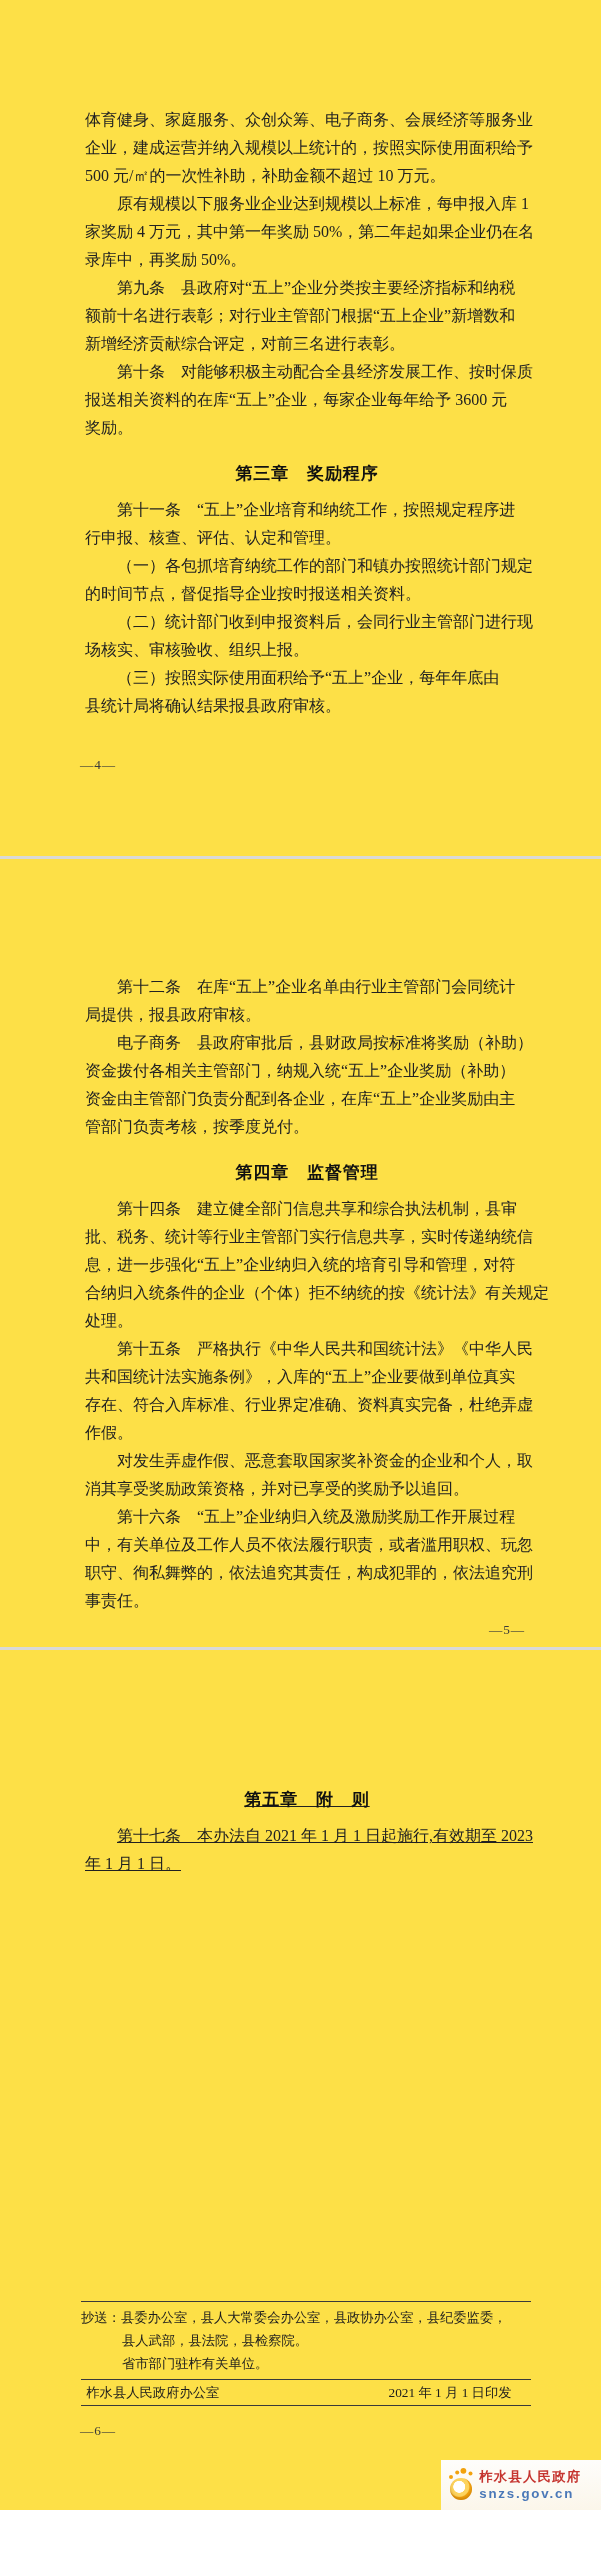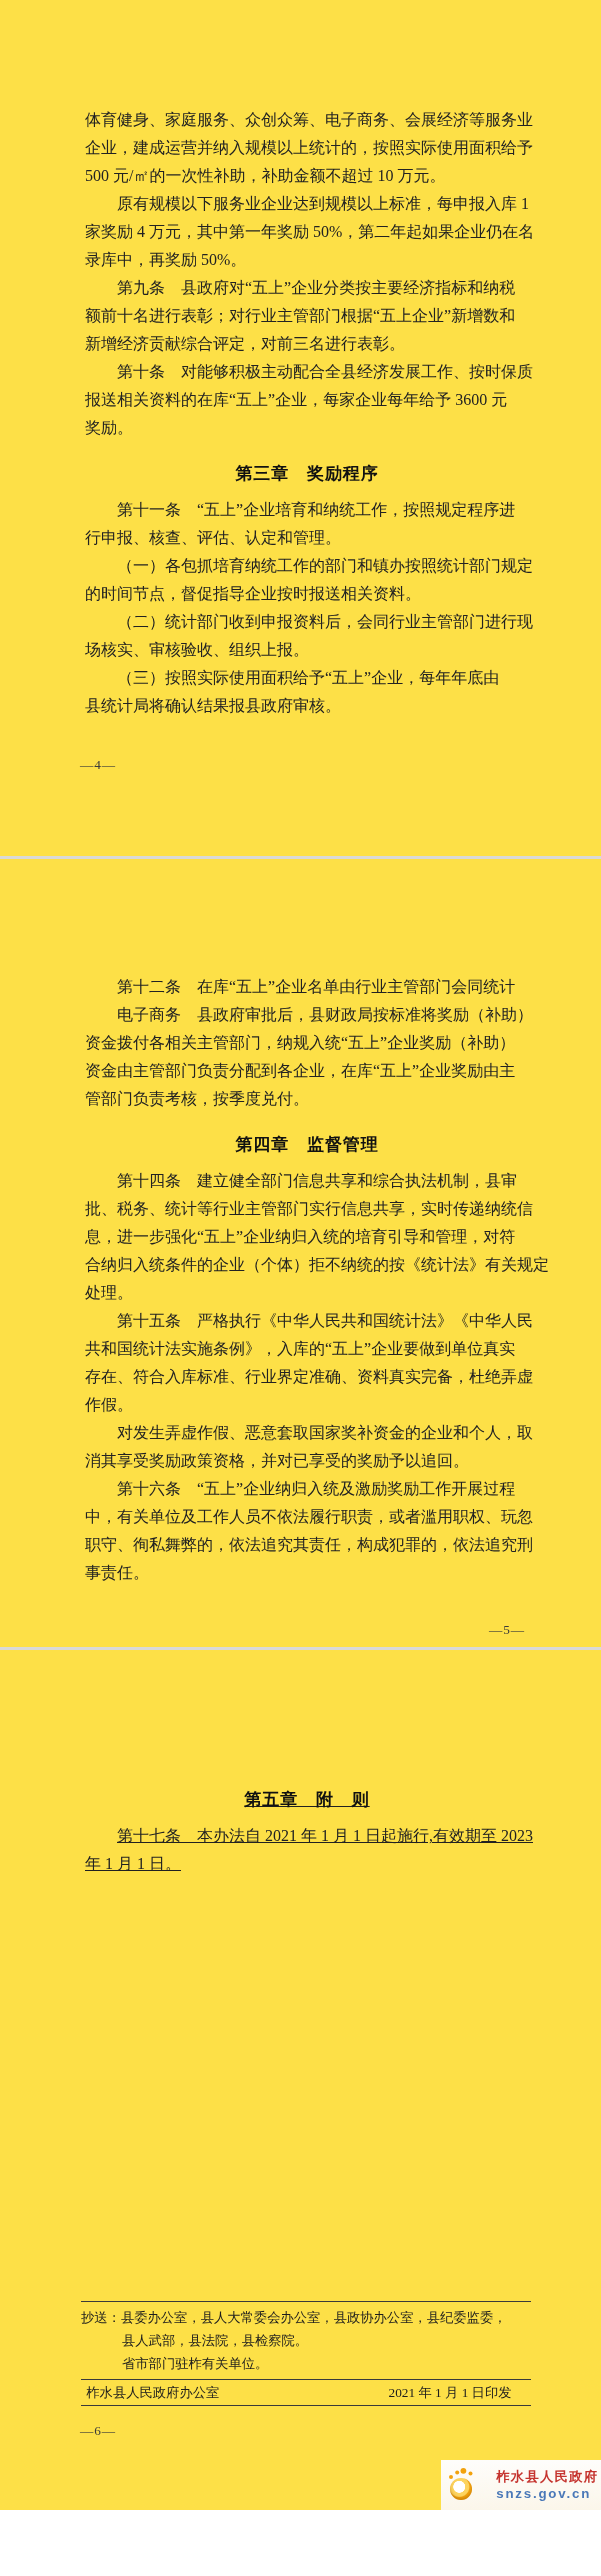--- a/index.html
+++ b/index.html
@@ -67,21 +67,21 @@
     height:25px;line-height:25px;
     display:flex;justify-content:space-between;align-items:center;
     padding:0 19.5px 0 5.3px;
   }
 
   
   .site-logo{
     position:absolute;
     right:0;bottom:0;
     width:161px;height:50px;
-    display:flex;align-items:center;gap:17px;
+    display:flex;align-items:center;gap:0;
     padding-left:6.2px;
     box-sizing:border-box;
     background:linear-gradient(180deg,#fefdfb 0%,#fbf6ea 100%);
   }
   .logo-icon{position:relative;width:32px;height:35px;flex:0 0 auto;}
   .paw-ring{
     position:absolute;left:2.7px;top:10.6px;width:22px;height:22px;border-radius:50%;
     background:radial-gradient(circle at 42% 40%, #ffffff 0 31%, #fdd45f 34% 52%, var(--logo-orange) 58% 100%);
     box-shadow:inset 0 -1.8px 2.7px rgba(170,100,0,.5);
   }
@@ -129,20 +129,21 @@
         <div class="line indent">（二）统计部门收到申报资料后，会同行业主管部门进行现</div>
         <div class="line">场核实、审核验收、组织上报。</div>
         <div class="line indent">（三）按照实际使用面积给予“五上”企业，每年年底由</div>
         <div class="line">县统计局将确认结果报县政府审核。</div>
       </div>
     <div class="page-number left">—4—</div>
   </section>
     <section class="page">
     <div class="content">
         <div class="line indent">第十二条　在库“五上”企业名单由行业主管部门会同统计</div>
+        <div class="line">局提供，报县政府审核。</div>
         <div class="line indent">电子商务　县政府审批后，县财政局按标准将奖励（补助）</div>
         <div class="line">资金拨付各相关主管部门，纳规入统“五上”企业奖励（补助）</div>
         <div class="line">资金由主管部门负责分配到各企业，在库“五上”企业奖励由主</div>
         <div class="line">管部门负责考核，按季度兑付。</div>
         <div class="line heading">第四章　监督管理</div>
         <div class="line indent">第十四条　建立健全部门信息共享和综合执法机制，县审</div>
         <div class="line">批、税务、统计等行业主管部门实行信息共享，实时传递纳统信</div>
         <div class="line">息，进一步强化“五上”企业纳归入统的培育引导和管理，对符</div>
         <div class="line">合纳归入统条件的企业（个体）拒不纳统的按《统计法》有关规定</div>
         <div class="line">处理。</div>

